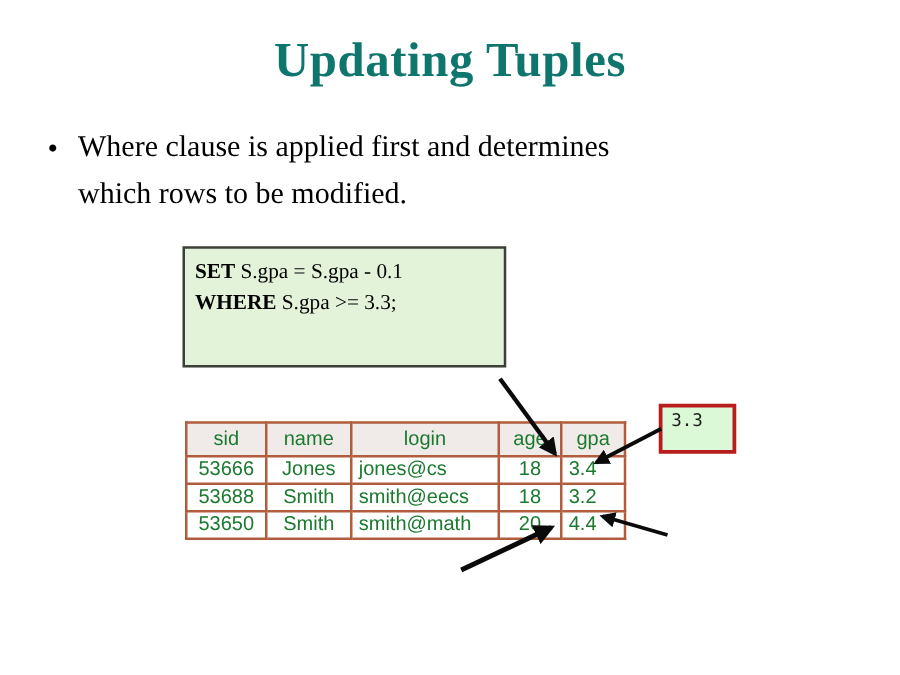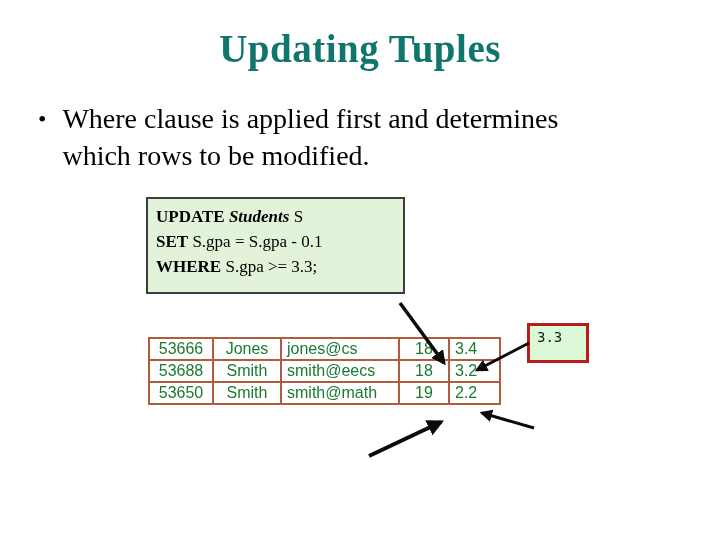--- a/index.html
+++ b/index.html
@@ -29,21 +29,21 @@
     width: 650px;
     display: flex;
     color: #000000;
   }
   .bullet-marker {
     font-size: 24px;
     line-height: 38px;
     margin-right: 16px;
   }
   .bullet-text {
-    font-size: 28px;
+    font-size: 24px;
     line-height: 37px;
   }
   .bullet-text span { display: block; }
   .sql-box {
     position: absolute;
     left: 146px;
     top: 197px;
     width: 247px;
     height: 88px;
     background: #e3f3da;
@@ -108,47 +108,53 @@
 
   <div class="bullet-block">
     <div class="bullet-marker">•</div>
     <div class="bullet-text">
       <span>Where clause is applied first and determines</span>
       <span>which rows to be modified.</span>
     </div>
   </div>
 
   <div class="sql-box">
-    <div class="sql-line"><b>UPDATE</b> <b class="obj">Students</b><span> S</span></div>
     <div class="sql-line"><b>SET</b><span> S.gpa = S.gpa - 0.1</span></div>
     <div class="sql-line"><b>WHERE</b><span> S.gpa &gt;= 3.3;</span></div>
   </div>
 
   <table class="students">
     <tbody>
+        <tr>
+      <th class="col-sid">sid</th>
+      <th class="col-name">name</th>
+      <th class="col-login">login</th>
+      <th class="col-age">age</th>
+      <th class="col-gpa">gpa</th>
+    </tr>
     <tr>
       <td class="col-sid">53666</td>
       <td class="col-name">Jones</td>
       <td class="col-login">jones@cs</td>
       <td class="col-age">18</td>
       <td class="col-gpa">3.4</td>
     </tr>
     <tr>
       <td class="col-sid">53688</td>
       <td class="col-name">Smith</td>
       <td class="col-login">smith@eecs</td>
       <td class="col-age">18</td>
       <td class="col-gpa">3.2</td>
     </tr>
     <tr>
       <td class="col-sid">53650</td>
       <td class="col-name">Smith</td>
       <td class="col-login">smith@math</td>
-      <td class="col-age">19</td>
-      <td class="col-gpa">2.2</td>
+      <td class="col-age">20</td>
+      <td class="col-gpa">4.4</td>
     </tr>
   </tbody>
     </table>
 
   <div class="callout callout-1">3.3</div>
 
   <svg class="arrows" viewBox="0 0 720 540" xmlns="http://www.w3.org/2000/svg">
     <defs>
       <marker id="ah" viewBox="0 0 10 10" refX="8" refY="5" markerWidth="4.2" markerHeight="4.2" orient="auto">
         <path d="M0,0 L10,5 L0,10 z" fill="#0a0a0a"></path>

